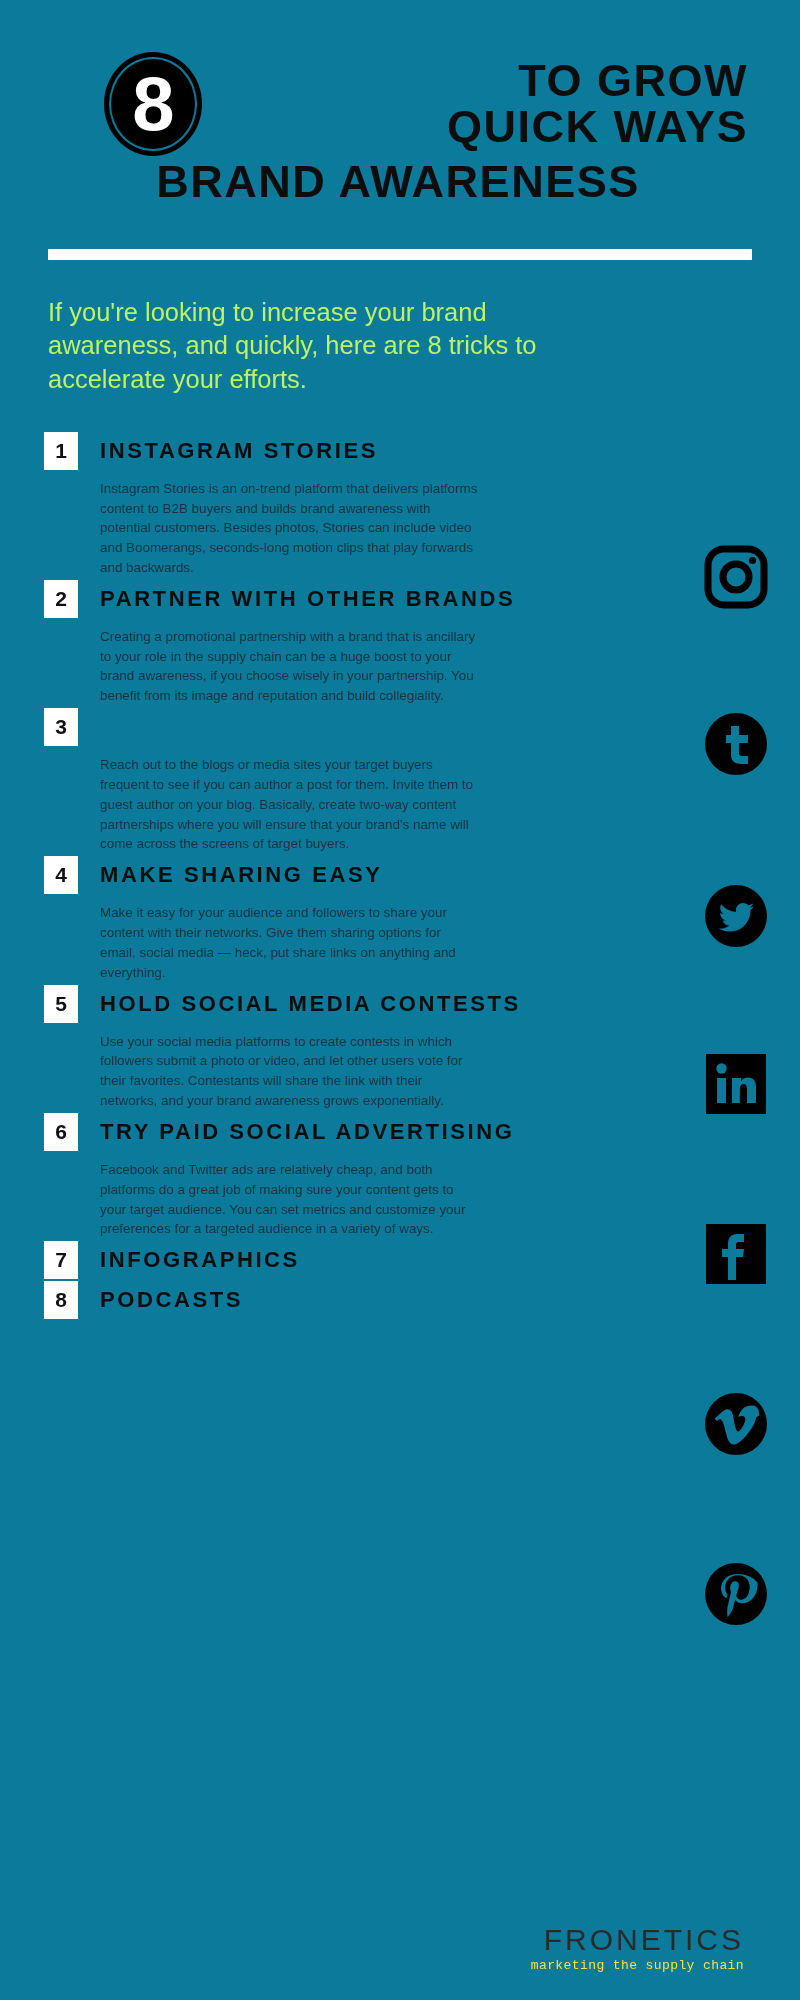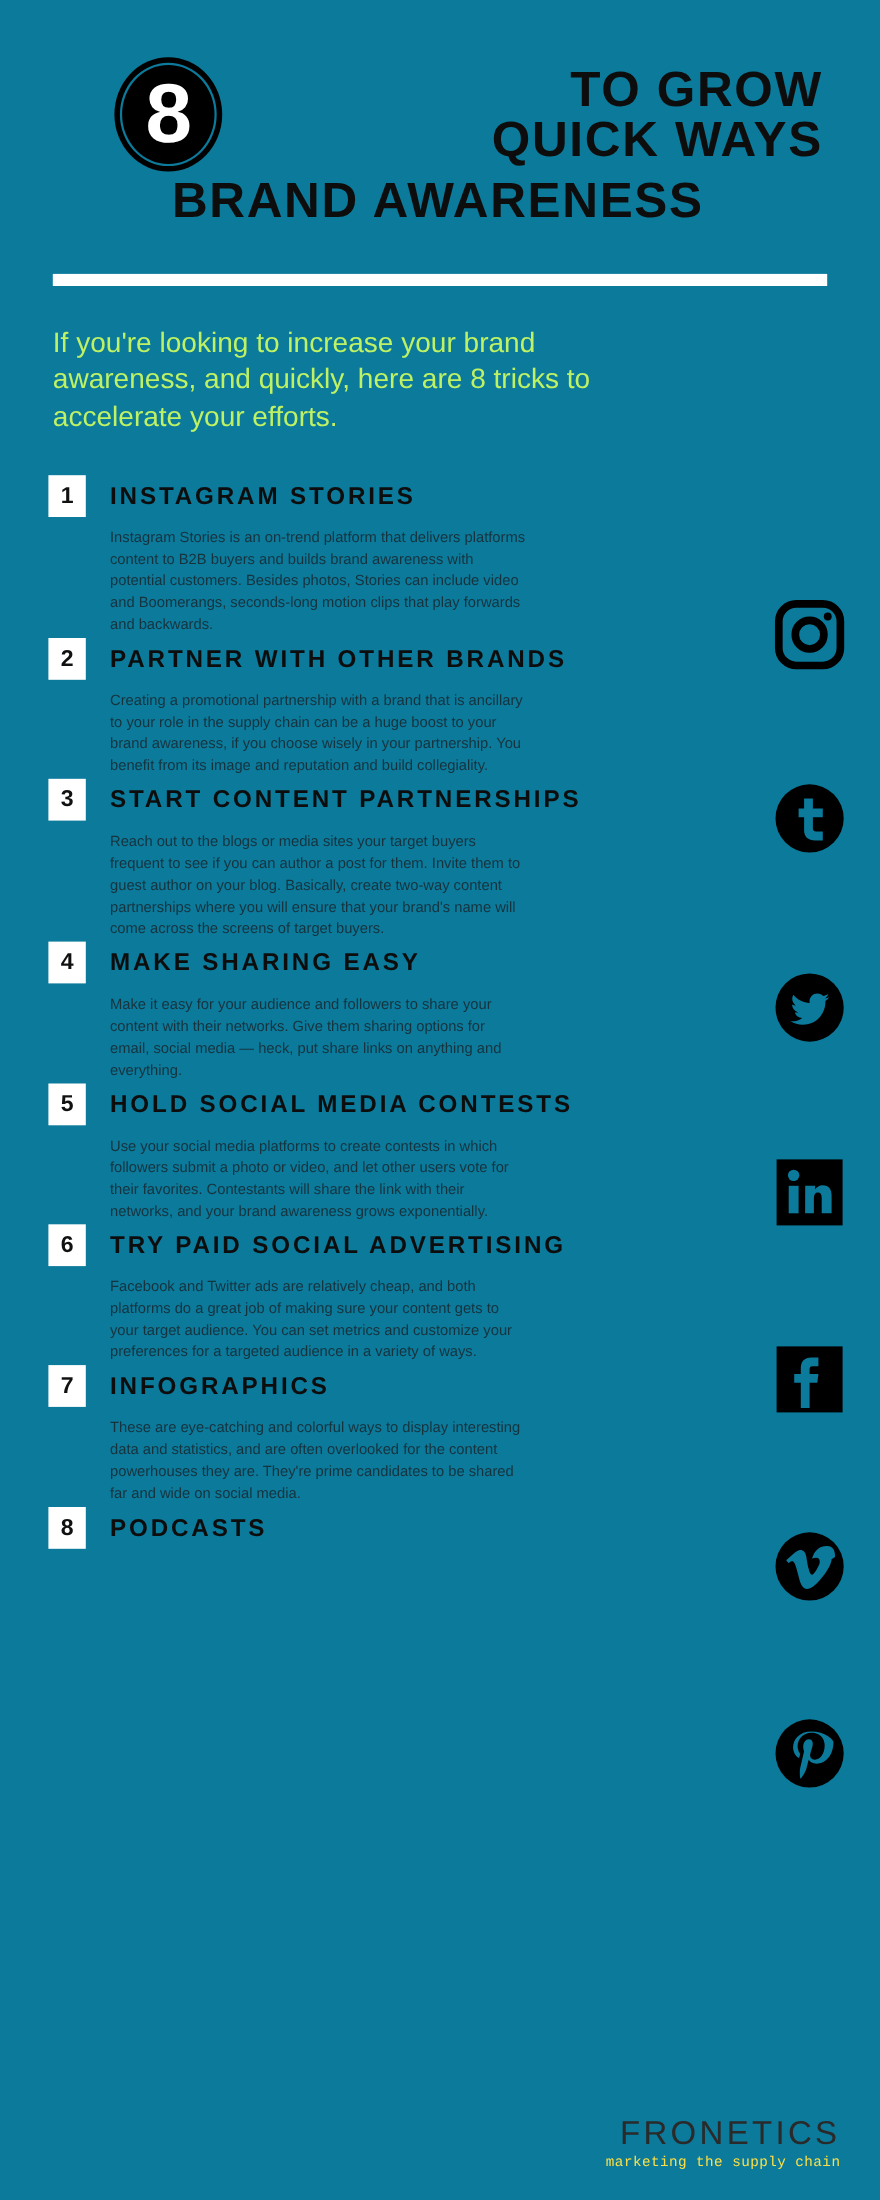--- a/index.html
+++ b/index.html
@@ -130,21 +130,21 @@
   .icon-abs{
     position:absolute;
     right:32px;
     width:64px;height:64px;
   }
   .ic-svg{display:block;width:64px;height:64px;}
 
   
   .footer{
     position:absolute;
-    right:36px;
+    right:56px;
     bottom:28px;
     text-align:right;
   }
   .logo-main{
     font-size:30px;
     letter-spacing:3px;
     color:#2a2a2a;
     font-weight:400;
     line-height:1;
   }
@@ -193,21 +193,20 @@
       <div class="item-head">
         <div class="num">2</div>
         <div class="item-title">PARTNER WITH OTHER BRANDS</div>
       </div>
       <div class="item-body">Creating a promotional partnership with a brand that is ancillary to your role in the supply chain can be a huge boost to your brand awareness, if you choose wisely in your partnership. You benefit from its image and reputation and build collegiality.</div>
     </div>
 
     <div class="item">
       <div class="item-head">
         <div class="num">3</div>
-        <div class="item-title">START CONTENT PARTNERSHIPS</div>
       </div>
       <div class="item-body">Reach out to the blogs or media sites your target buyers frequent to see if you can author a post for them. Invite them to guest author on your blog. Basically, create two-way content partnerships where you will ensure that your brand's name will come across the screens of target buyers.</div>
     </div>
 
     <div class="item">
       <div class="item-head">
         <div class="num">4</div>
         <div class="item-title">MAKE SHARING EASY</div>
       </div>
       <div class="item-body">Make it easy for your audience and followers to share your content with their networks. Give them sharing options for email, social media — heck, put share links on anything and everything.</div>
@@ -227,21 +226,20 @@
         <div class="item-title">TRY PAID SOCIAL ADVERTISING</div>
       </div>
       <div class="item-body">Facebook and Twitter ads are relatively cheap, and both platforms do a great job of making sure your content gets to your target audience. You can set metrics and customize your preferences for a targeted audience in a variety of ways.</div>
     </div>
 
     <div class="item">
       <div class="item-head">
         <div class="num">7</div>
         <div class="item-title">INFOGRAPHICS</div>
       </div>
-      <div class="item-body">These are eye-catching and colorful ways to display interesting data and statistics, and are often overlooked for the content powerhouses they are. They're prime candidates to be shared far and wide on social media.</div>
     </div>
 
     <div class="item">
       <div class="item-head">
         <div class="num">8</div>
         <div class="item-title">PODCASTS</div>
       </div>
     </div>
 
   </div>

